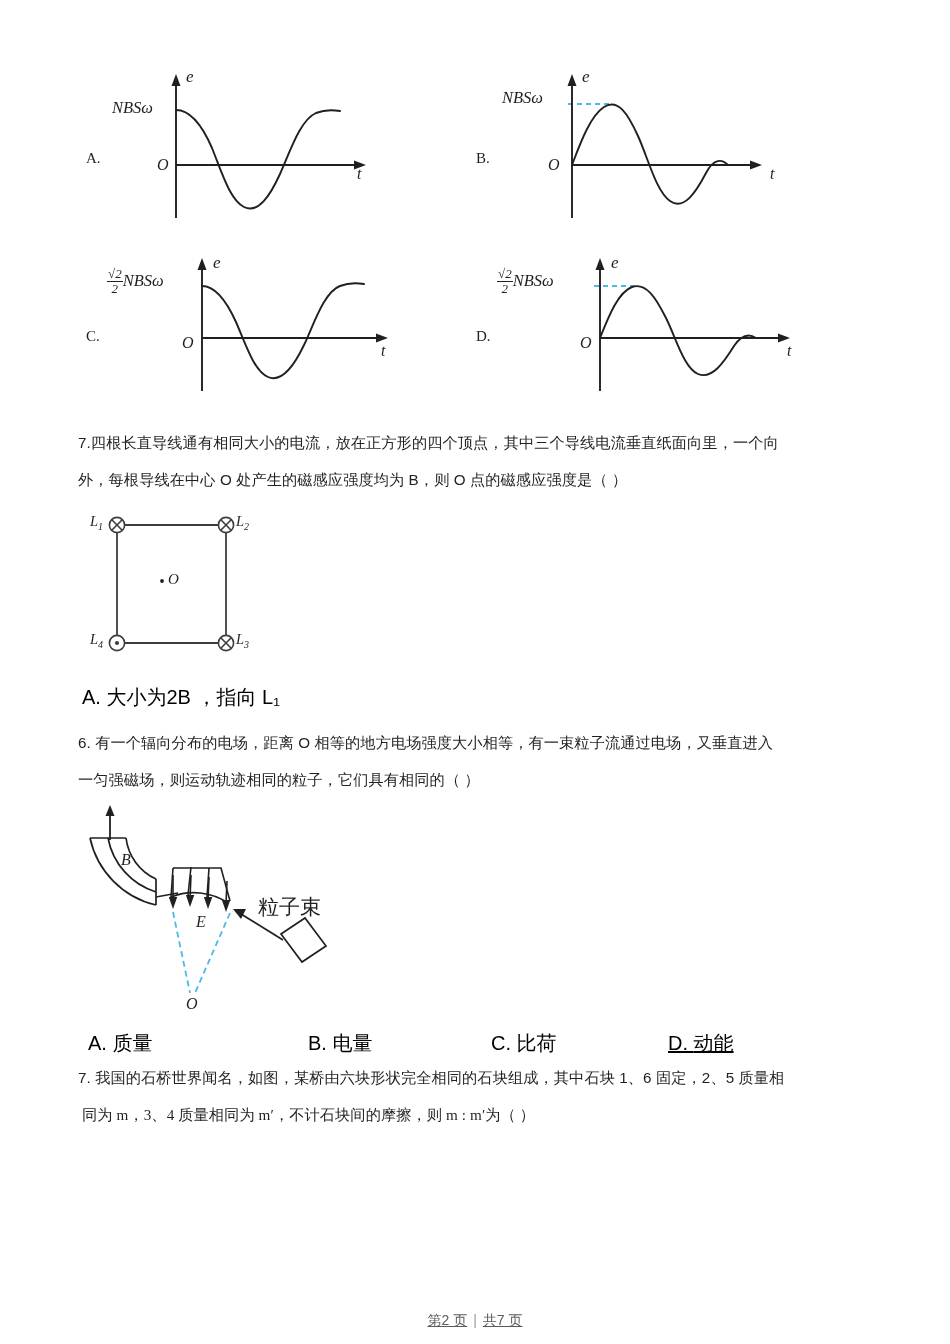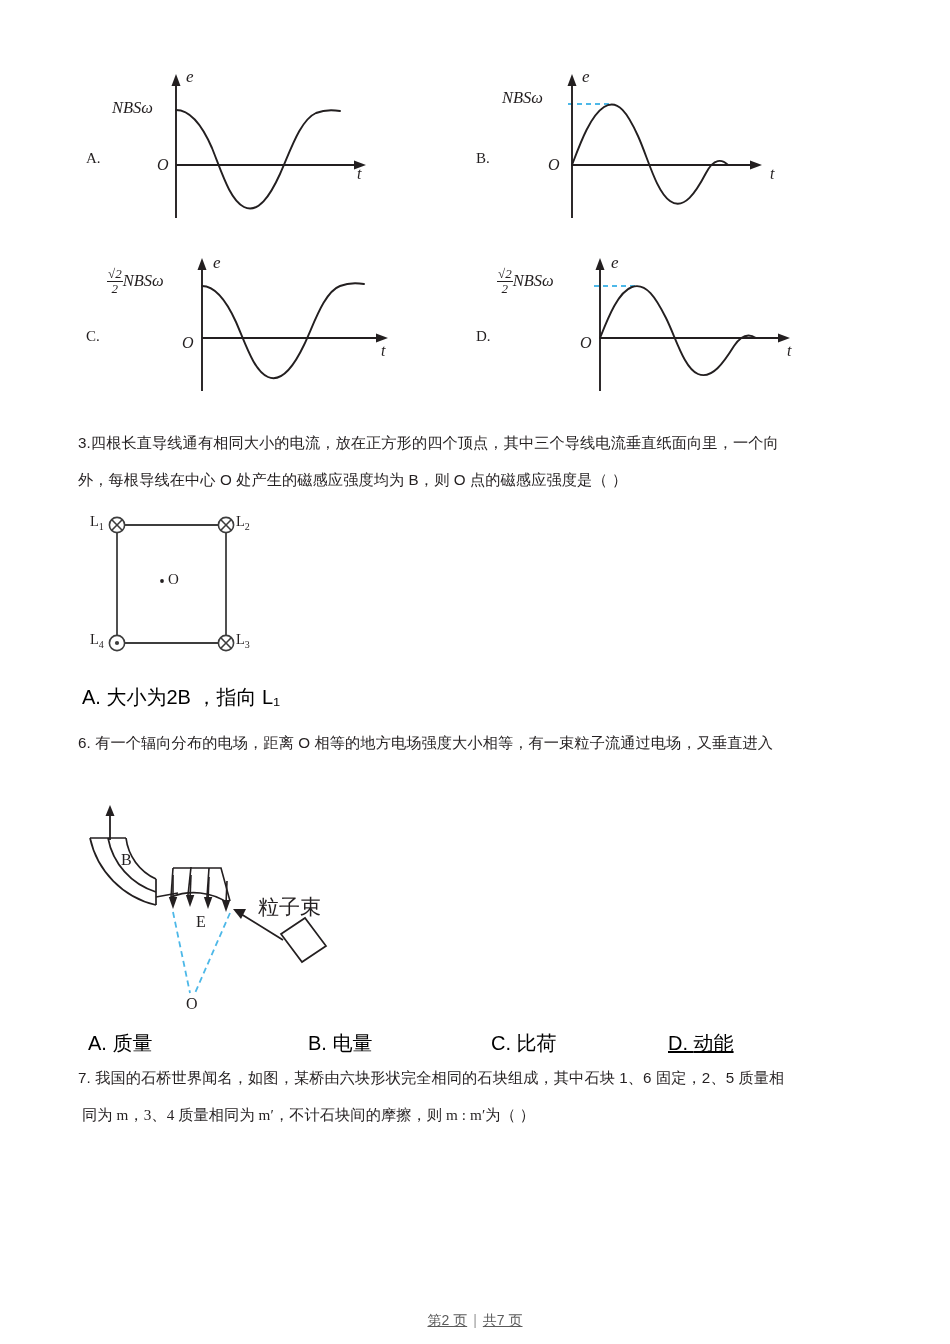--- a/index.html
+++ b/index.html
@@ -39,20 +39,21 @@
   
   .choice-letter {
     position: absolute;
     font-size: 15px;
     font-family: "Liberation Serif", serif;
     color: #231f20;
   }
   
   .glabel {
     position: absolute;
+    font-style: italic;
     font-family: "Liberation Serif", serif;
     color: #231f20;
     white-space: nowrap;
   }
   .axis-e { font-size: 17px; font-style: italic; }
   .axis-t { font-size: 16px; font-style: italic; }
   .axis-O { font-size: 16px; font-style: italic; }
   .amp-lab { font-size: 16.5px; font-style: italic; }
   
   .frac {
@@ -198,21 +199,21 @@
     <svg width="225" height="145" viewBox="0 0 225 145">
       <line x1="10" y1="30" x2="52" y2="30" stroke="#4db8e8" stroke-width="2" stroke-dasharray="5,4"></line>
       <line x1="16" y1="12" x2="16" y2="135" stroke="#231f20" stroke-width="1.9"></line>
       <polygon points="16,2 11.5,14 20.5,14" fill="#231f20"></polygon>
       <line x1="16" y1="82" x2="196" y2="82" stroke="#231f20" stroke-width="1.9"></line>
       <polygon points="206,82 194,77.5 194,86.5" fill="#231f20"></polygon>
       <path d="M16,82 C 24,62 34,36 48,31 C 62,26 72,42 82,62 C 92,82 100,112 114,118 C 128,124 140,106 150,90 C 158,78 166,78 172,82" fill="none" stroke="#231f20" stroke-width="1.9" stroke-linecap="round"></path>
     </svg>
   </div>
 
-  <div class="qline cn" style="left:78px; top:433px;">3.四根长直导线通有相同大小的电流，放在正方形的四个顶点，其中三个导线电流垂直纸面向里，一个向</div>
+  <div class="qline cn" style="left:78px; top:433px;">7.四根长直导线通有相同大小的电流，放在正方形的四个顶点，其中三个导线电流垂直纸面向里，一个向</div>
   <div class="qline cn" style="left:78px; top:470px;">外，每根导线在中心 O 处产生的磁感应强度均为 B，则 O 点的磁感应强度是（    ）</div>
 
   <div class="svgbox" style="left:85px; top:503px;">
     <svg width="200" height="165" viewBox="0 0 200 165">
 
       <line x1="32" y1="22" x2="141" y2="22" stroke="#3d3d3d" stroke-width="1.8"></line>
       <line x1="141" y1="22" x2="141" y2="140" stroke="#3d3d3d" stroke-width="1.8"></line>
       <line x1="141" y1="140" x2="32" y2="140" stroke="#3d3d3d" stroke-width="1.8"></line>
       <line x1="32" y1="140" x2="32" y2="22" stroke="#3d3d3d" stroke-width="1.8"></line>
 
@@ -256,20 +257,21 @@
     <span>L</span><sub style="font-size:10px;">4</sub>
   </div>
   <div class="glabel" style="left:168px; top:571px; font-size:15px;">O</div>
 
   <div class="opts cn" style="left:82px; top:684px;">
     <span>A.</span>
     <span>大小为2B ，指向 L₁</span>
   </div>
 
   <div class="qline cn" style="left:78px; top:733px;">6. 有一个辐向分布的电场，距离 O 相等的地方电场强度大小相等，有一束粒子流通过电场，又垂直进入</div>
+  <div class="qline cn" style="left:78px; top:770px;">一匀强磁场，则运动轨迹相同的粒子，它们具有相同的（    ）</div>
 
   <div class="svgbox" style="left:78px; top:805px;">
     <svg width="300" height="225" viewBox="0 0 300 225">
 
       <g>
         <line x1="32" y1="8" x2="32" y2="35" stroke="#231f20" stroke-width="1.8"></line>
         <polygon points="32,0 27.5,11 36.5,11" fill="#231f20"></polygon>
       </g>
 
       <g fill="none" stroke="#231f20" stroke-width="1.7">

